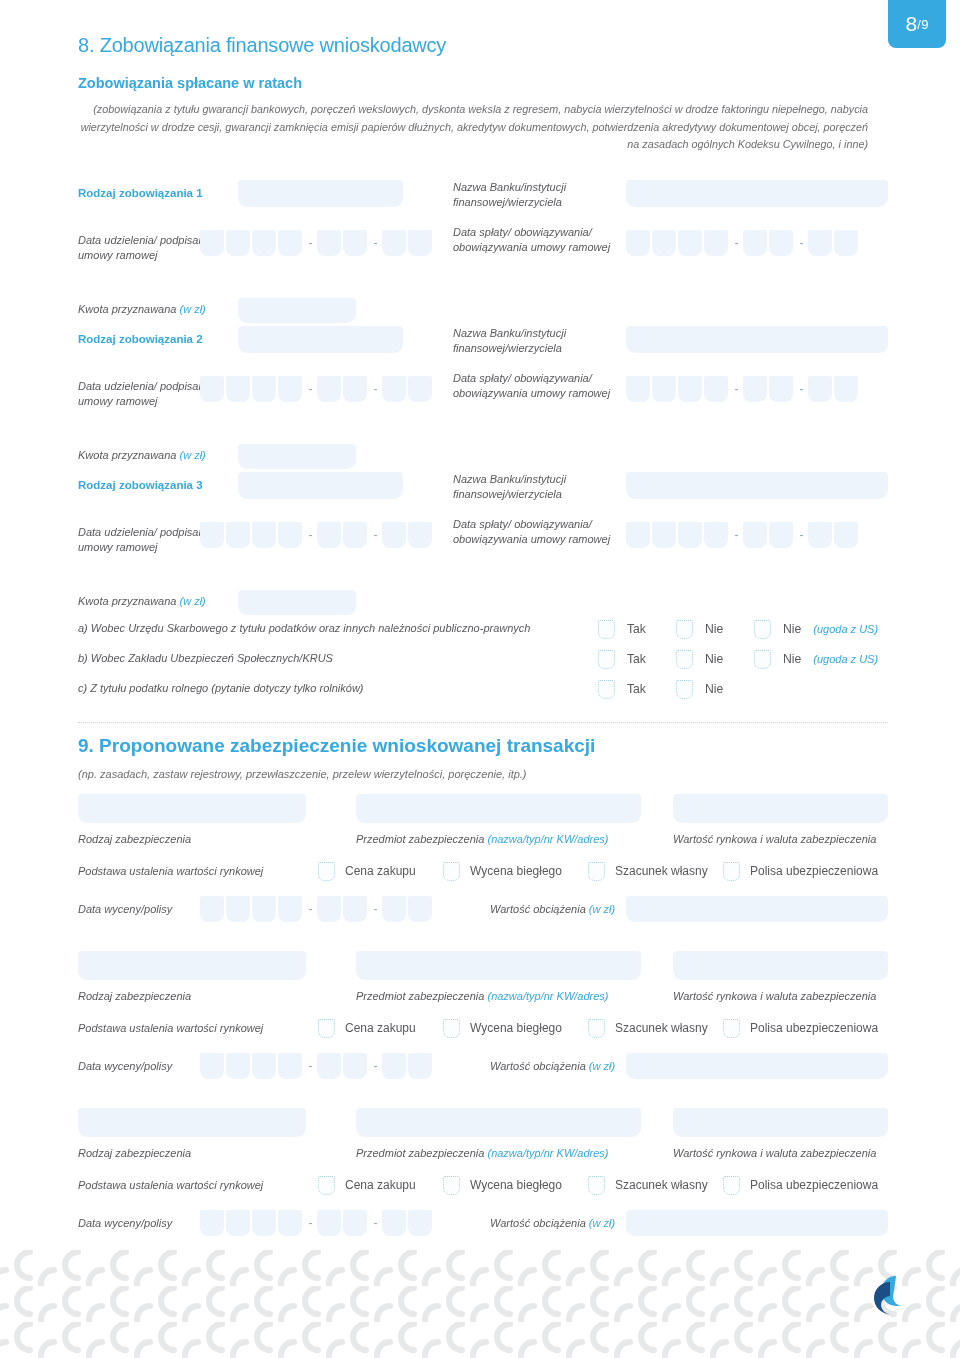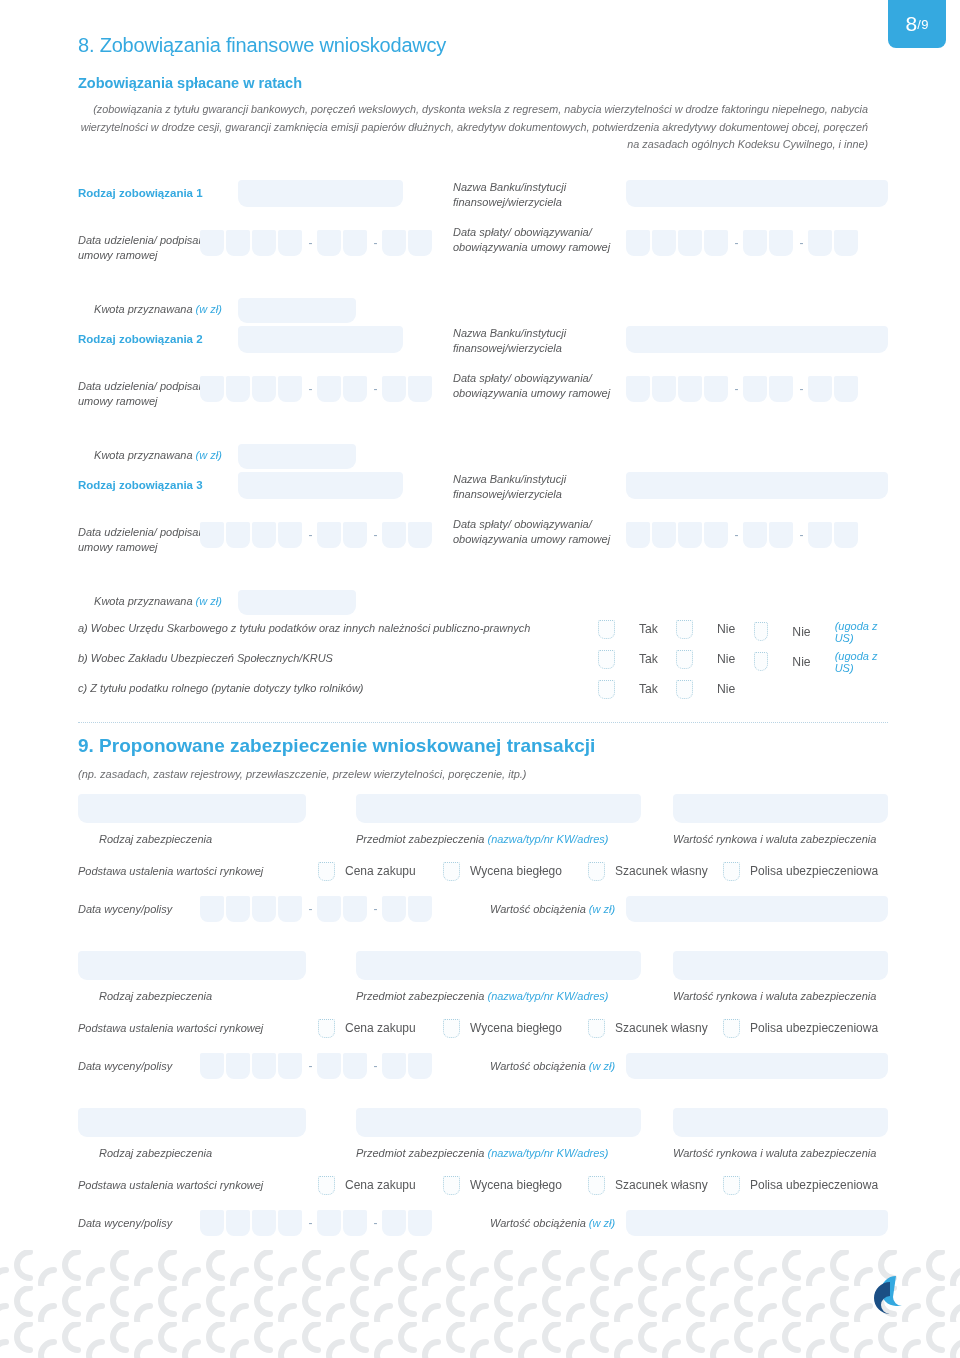--- a/index.html
+++ b/index.html
@@ -111,21 +111,21 @@
   .ob-lab2 { position: absolute; left: 375px; top: 0; width: 150px; }
   .ob-f2 { position: absolute; left: 548px; top: 0; width: 262px; height: 27px; }
 
   .ob-row2 { position: absolute; left: 0; top: 45px; width: 810px; }
   .ob-lab3 { position: absolute; left: 0; top: 8px; width: 150px; }
   .ob-d1 { position: absolute; left: 122px; top: 5px; }
   .ob-lab4 { position: absolute; left: 375px; top: 0px; width: 160px; }
   .ob-d2 { position: absolute; left: 548px; top: 5px; }
 
   .ob-row3 { position: absolute; left: 0; top: 118px; }
-  .ob-lab5 { position: absolute; left: 0; top: 4px; width: 160px; text-align: center; }
+  .ob-lab5 { position: absolute; left: 0; top: 4px; width: 160px; }
   .ob-f3 { position: absolute; left: 160px; top: 0; width: 118px; height: 25px; }
 
   
   h3.pub-title {
     color: #35a9e0;
     font-size: 15px;
     font-weight: bold;
     margin: 8px 0 0 0;
   }
   .pub-row {
@@ -140,21 +140,21 @@
   .cbox {
     width: 17px; height: 19px;
     border: 1px dotted #a9cfe0;
     border-radius: 2px 2px 7px 7px;
     background: #fbfdfe;
     display: inline-block;
     vertical-align: middle;
   }
   .opt {
     position: absolute; top: 2px;
-    display: flex; align-items: center; gap: 24px;
+    display: flex; align-items: center; gap: 12px;
   }
   .opt span.t {
     color: #58595b; font-size: 12.2px;
   }
   .opt span.paren {
     color: #35a9e0; font-size: 11px; font-style: italic;
   }
 
   .divider {
     border-top: 1px dotted #b9d4e4;
@@ -173,21 +173,21 @@
     color: #6d6e71; font-size: 11px; font-style: italic;
     margin: 11px 0 0 0;
   }
 
   .secblk { position: relative; height: 143px; margin-top: 14px; }
   .sb-f { position: absolute; top: 0; height: 29px; }
   .sb-f-a { left: 0; width: 228px; }
   .sb-f-b { left: 278px; width: 285px; }
   .sb-f-c { left: 595px; width: 215px; }
   .sb-l { position: absolute; top: 38px; }
-  .sb-l-a { left: 0; margin-left: 21px; }
+  .sb-l-a { left: 0; }
   .sb-l-b { left: 278px; }
   .sb-l-c { left: 595px; }
 
   .sb-basis { position: absolute; top: 66px; left: 0; width: 810px; height: 26px; }
   .sb-basis .blab {
     position: absolute; left: 0; top: 5px;
     color: #58595b; font-size: 11px; font-style: italic;
   }
   .sb-opt { position: absolute; top: 2px; display: flex; align-items: center; gap: 10px; }
   .sb-opt span { color: #58595b; font-size: 12px; }

